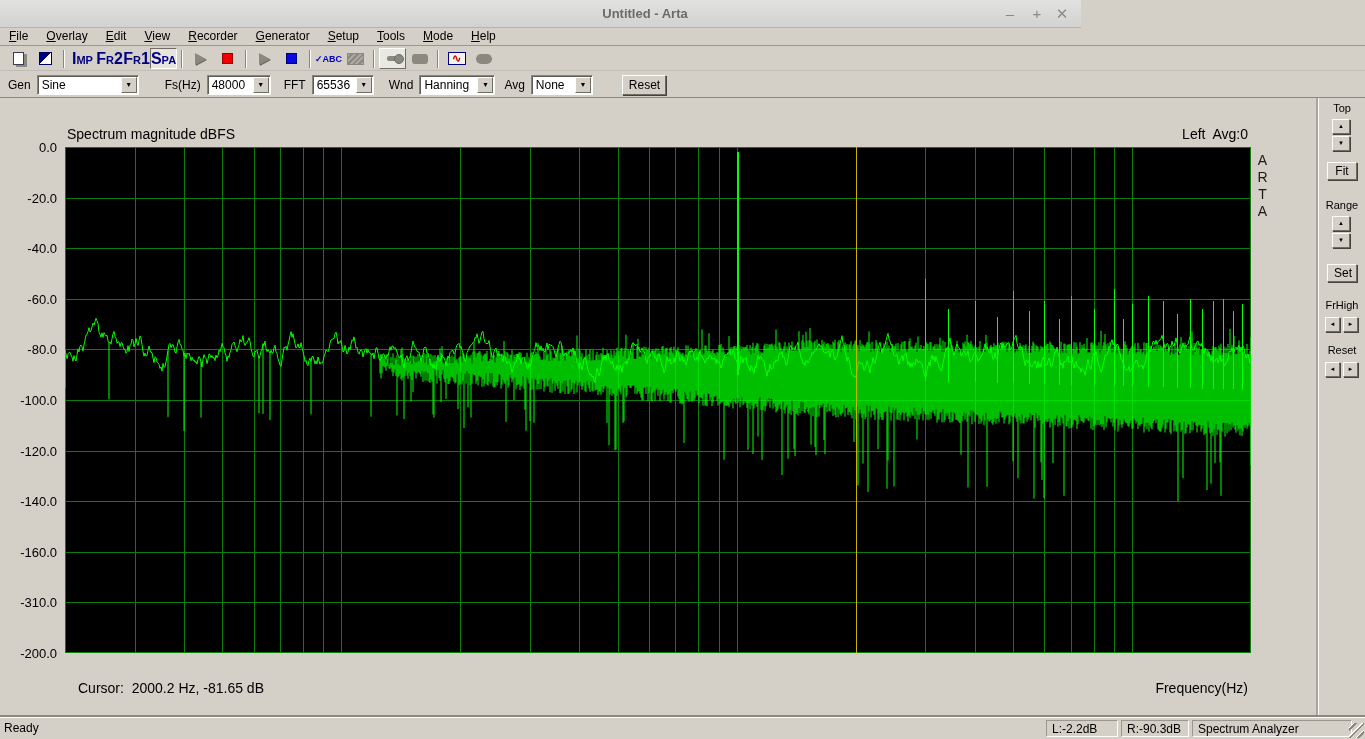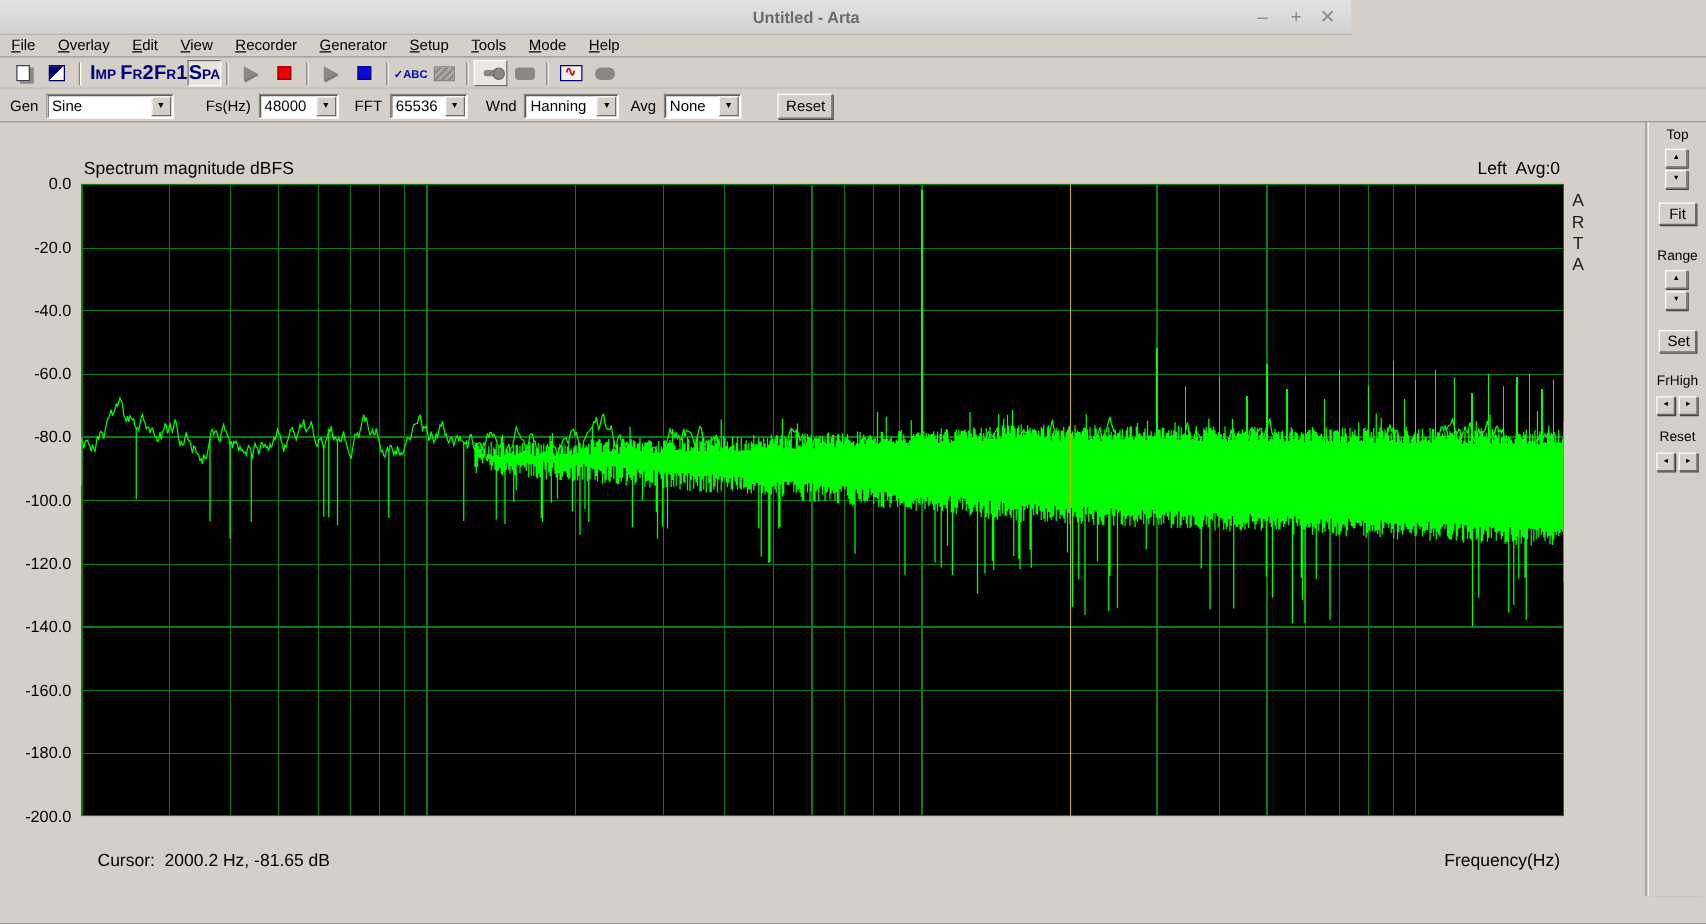--- a/index.html
+++ b/index.html
@@ -228,21 +228,21 @@
     <div id="y-axis">
         <span class="ylab" style="top: 0px;">0.0</span>
         <span class="ylab" style="top: 50.6px;">-20.0</span>
         <span class="ylab" style="top: 101.2px;">-40.0</span>
         <span class="ylab" style="top: 151.8px;">-60.0</span>
         <span class="ylab" style="top: 202.4px;">-80.0</span>
         <span class="ylab" style="top: 253px;">-100.0</span>
         <span class="ylab" style="top: 303.6px;">-120.0</span>
         <span class="ylab" style="top: 354.2px;">-140.0</span>
         <span class="ylab" style="top: 404.8px;">-160.0</span>
-        <span class="ylab" style="top: 455.4px;">-180.0</span>
+        <span class="ylab" style="top: 455.4px;">-310.0</span>
         <span class="ylab" style="top: 506px;">-200.0</span>
       </div>
     <div id="cursor-readout">Cursor:  2000.2 Hz, -81.65 dB</div>
     <div id="freq-label">Frequency(Hz)</div>
 
     <div id="sidepanel">
       <div class="sp-label" style="top:4px">Top</div>
       <div class="spin" style="top:21px">▲</div>
       <div class="spin" style="top:38px">▼</div>
       <button class="pushbtn spbtn" style="top:64px">Fit</button>
@@ -252,14 +252,21 @@
       <button class="pushbtn spbtn" style="top:166px">Set</button>
       <div class="sp-label" style="top:201px">FrHigh</div>
       <div class="lr" style="left:6px;top:219px">◄</div>
       <div class="lr" style="left:24px;top:219px">►</div>
       <div class="sp-label" style="top:246px">Reset</div>
       <div class="lr" style="left:6px;top:264px">◄</div>
       <div class="lr" style="left:24px;top:264px">►</div>
     </div>
   </div>
 
+  <div id="statusbar">
+    <span id="status-ready">Ready</span>
+    <span class="spanel" id="sp-left">L:-2.2dB</span>
+    <span class="spanel" id="sp-right">R:-90.3dB</span>
+    <span class="spanel" id="sp-mode">Spectrum Analyzer</span>
+    <div id="grip"></div>
+  </div>
 
 </div>
 
 </body></html>

